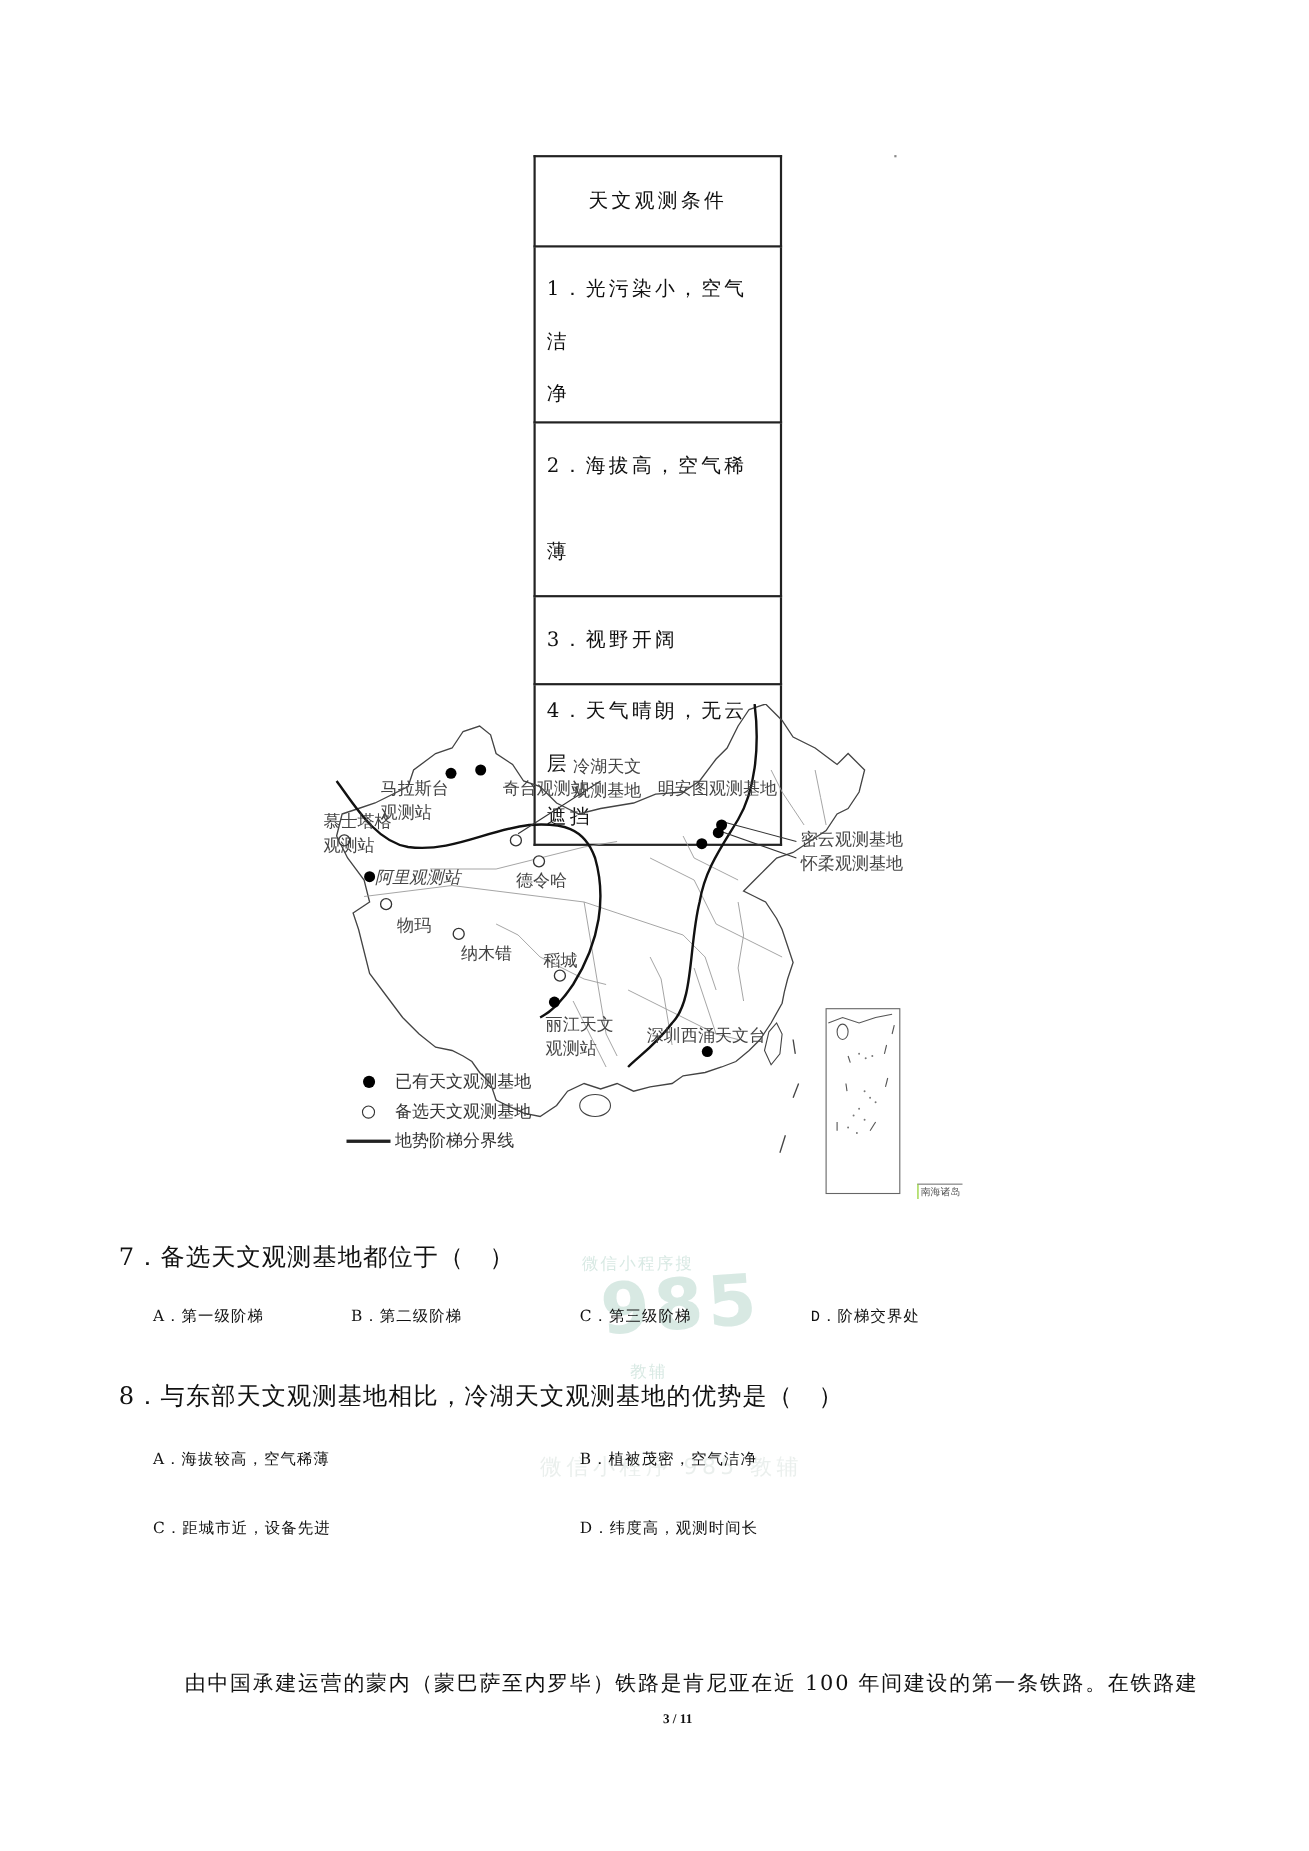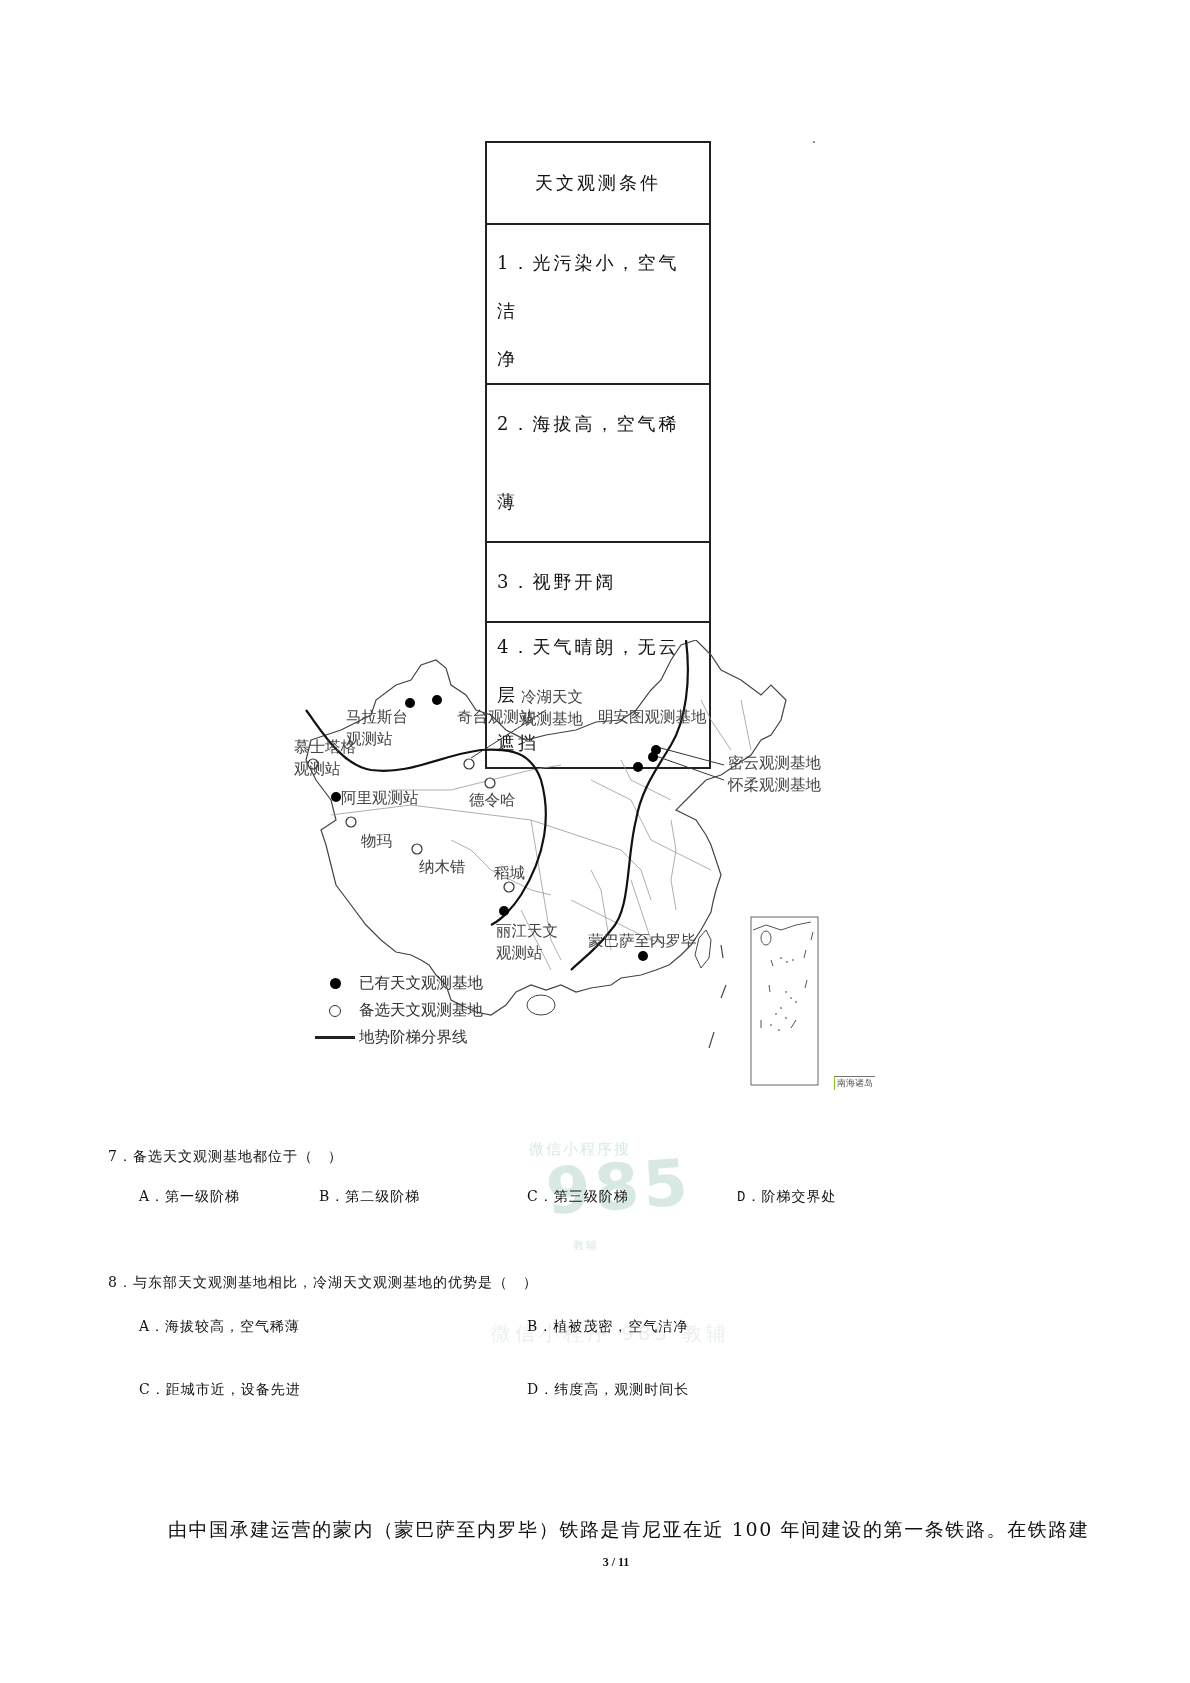--- a/index.html
+++ b/index.html
@@ -29,27 +29,27 @@
             font-size: 15.5px; color: #333; }
   .legend-row { display: flex; align-items: center; height: 27px; }
   .legend-row .sym { width: 48px; display: flex; justify-content: center; align-items: center; }
   .dot-filled { width: 11px; height: 11px; border-radius: 50%; background: #000; }
   .dot-open { width: 10px; height: 10px; border-radius: 50%; border: 1.5px solid #333; background: #fff; }
   .line-sym { width: 40px; height: 2.5px; background: #222; }
   .inset-label { position: absolute; left: 833px; top: 1076px; font-size: 9px; color: #555;
                  font-family: "DejaVu Sans", sans-serif; border-top: 1px solid #777; border-left: 1px solid #84cc16; padding: 0 2px; }
 
   
-  .q { position: absolute; font-size: 14px; letter-spacing: 1px; white-space: nowrap; margin-top: 20px; }
+  .q { position: absolute; font-size: 22px; letter-spacing: 1px; white-space: nowrap; }
   .opt { position: absolute; font-size: 14px; letter-spacing: 1px; white-space: nowrap; }
 
   .watermark { position: absolute; color: #cfe4dd; font-family: "DejaVu Sans", sans-serif; opacity: 0.8; }
   .wm-big { left: 545px; top: 1150px; font-size: 64px; font-weight: bold; letter-spacing: 4px; transform: rotate(-4deg); }
   .wm-top { left: 528px; top: 1140px; font-size: 15px; letter-spacing: 2px; }
-  .wm-mid { left: 572px; top: 1238px; font-size: 11px; letter-spacing: 2px; }
+  .wm-mid { left: 572px; top: 1238px; font-size: 15px; letter-spacing: 2px; }
   .wm-bottom { left: 490px; top: 1320px; font-size: 20px; letter-spacing: 4px; color: #e6ece9; }
 
   .para { position: absolute; left: 167px; top: 1517px; font-size: 19px; letter-spacing: 1.6px; white-space: nowrap; }
   .page-num { position: absolute; left: 0; width: 1190px; top: 1555px; text-align: center;
               font-weight: bold; font-size: 12px; font-family: "Liberation Serif", serif; padding-left: 20px; }
 </style>
 </head>
 <body>
 
 <div class="page">
@@ -166,28 +166,28 @@
     <div class="map-label" style="left:55px; top:66px;">马拉斯台</div>
     <div class="map-label" style="left:55px; top:88px;">观测站</div>
     <div class="map-label" style="left:143px; top:66px;margin-left:23px;">奇台观测站</div>
     <div class="map-label" style="left:230px; top:46px;">冷湖天文</div>
     <div class="map-label" style="left:230px; top:68px;">观测基地</div>
     <div class="map-label" style="left:307px; top:66px;">明安图观测基地</div>
     <div class="map-label" style="left:3px; top:96px;">慕士塔格</div>
     <div class="map-label" style="left:3px; top:118px;">观测站</div>
     <div class="map-label" style="left:437px; top:112px;">密云观测基地</div>
     <div class="map-label" style="left:437px; top:134px;">怀柔观测基地</div>
-    <div class="map-label" style="left:50px; top:147px;">阿里观测站</div>
+    <div class="map-label" style="left:50px; top:147px;font-style:italic;">阿里观测站</div>
     <div class="map-label" style="left:178px; top:149px;">德令哈</div>
     <div class="map-label" style="left:70px; top:190px;">物玛</div>
     <div class="map-label" style="left:128px; top:216px;">纳木错</div>
     <div class="map-label" style="left:203px; top:222px;">稻城</div>
     <div class="map-label" style="left:205px; top:280px;">丽江天文</div>
     <div class="map-label" style="left:205px; top:302px;">观测站</div>
-    <div class="map-label" style="left:297px; top:290px;">蒙巴萨至内罗毕</div>
+    <div class="map-label" style="left:297px; top:290px;">深圳西涌天文台</div>
 
     <div class="legend">
       <div class="legend-row">
         <span class="sym">
             <span class="dot-filled"></span>
           </span>
         <span>已有天文观测基地</span>
       </div>
       <div class="legend-row">
         <span class="sym">

